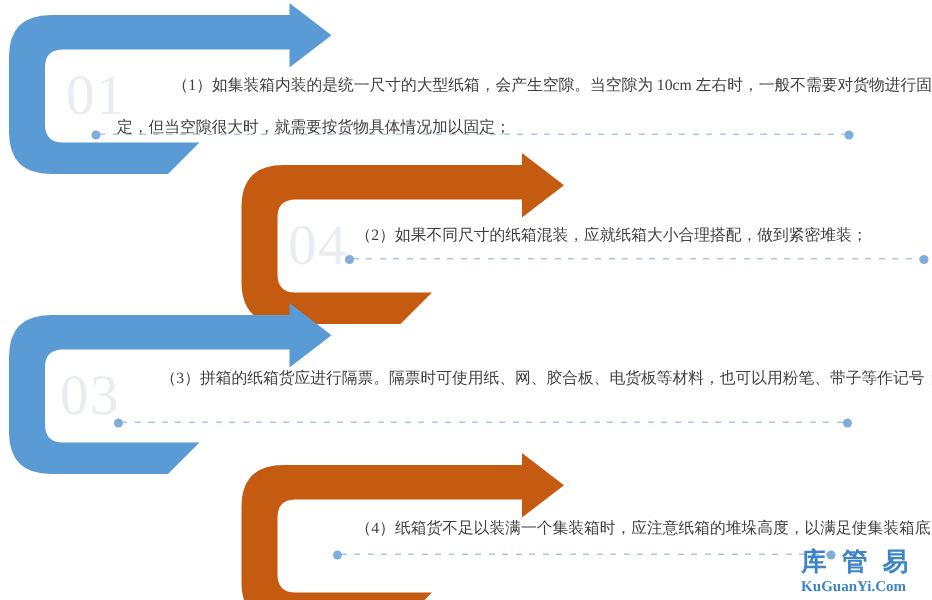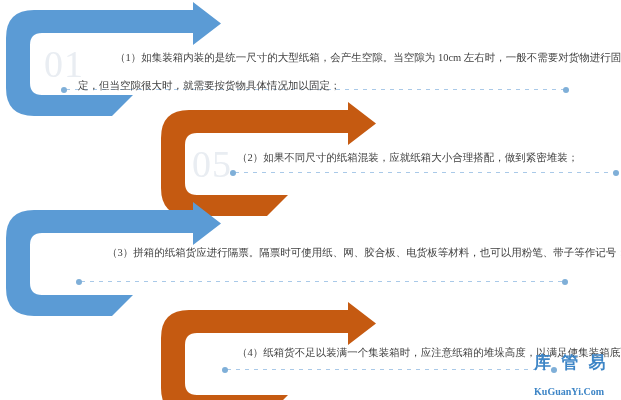--- a/index.html
+++ b/index.html
@@ -22,39 +22,40 @@
   }
   .dash{position:absolute;z-index:2;height:6px;}
   .dash::before{
     content:"";position:absolute;left:2px;right:2px;top:2px;height:1px;
     background:repeating-linear-gradient(to right,var(--dash) 0 4px,transparent 4px 9px);
   }
   .dot{position:absolute;width:6px;height:6px;border-radius:50%;background:var(--dot);top:0;}
   .dot.l{left:-3px}.dot.r{right:-3px}
   .brand{position:absolute;right:3px;bottom:3px;z-index:4;color:var(--brand);}
   .brand-cn{font-size:17px;font-weight:bold;letter-spacing:3px;line-height:1.1;}
-  .brand-en{font-size:10px;font-weight:bold;line-height:1.1;padding-right:14px;margin-top:13px;}
+  .brand-en{font-size:10px;font-weight:bold;line-height:1.1;padding-right:14px;margin-top:1px;}
 </style>
 </head>
 <body>
 
 <div class="stage">
 
   <svg class="arrows" width="621" height="400" viewBox="0 0 621 400">
     <defs>
       <path id="carrow" d="M34,10 H193 V2 L221,23.5 L193,45 V33 H42 Q30,33 30,45 V83 Q30,95 42,95 H133 L112,116 H34 Q6,116 6,88 V38 Q6,10 34,10 Z"></path>
     </defs>
     <use href="#carrow" transform="translate(155,100)" fill="#C55A11"></use>
     <use href="#carrow" transform="translate(155,300)" fill="#C55A11"></use>
     <use href="#carrow" transform="translate(0,0)" fill="#5B9BD5"></use>
     <use href="#carrow" transform="translate(0,200)" fill="#5B9BD5"></use>
   </svg>
 
   <div class="step-num" style="left:44px;top:45px">01</div>
-  <div class="step-num" style="left:192px;top:145px">05</div>
+  <div class="step-num" style="left:192px;top:145px">04</div>
+  <div class="step-num" style="left:40px;top:245px">03</div>
 
   <div class="dash" style="left:64px;top:87px;width:502px">
     <i class="dot l"></i>
     <i class="dot r"></i>
   </div>
   <div class="dash" style="left:233px;top:170px;width:383px">
     <i class="dot l"></i>
     <i class="dot r"></i>
   </div>
   <div class="dash" style="left:79px;top:279px;width:486px">

